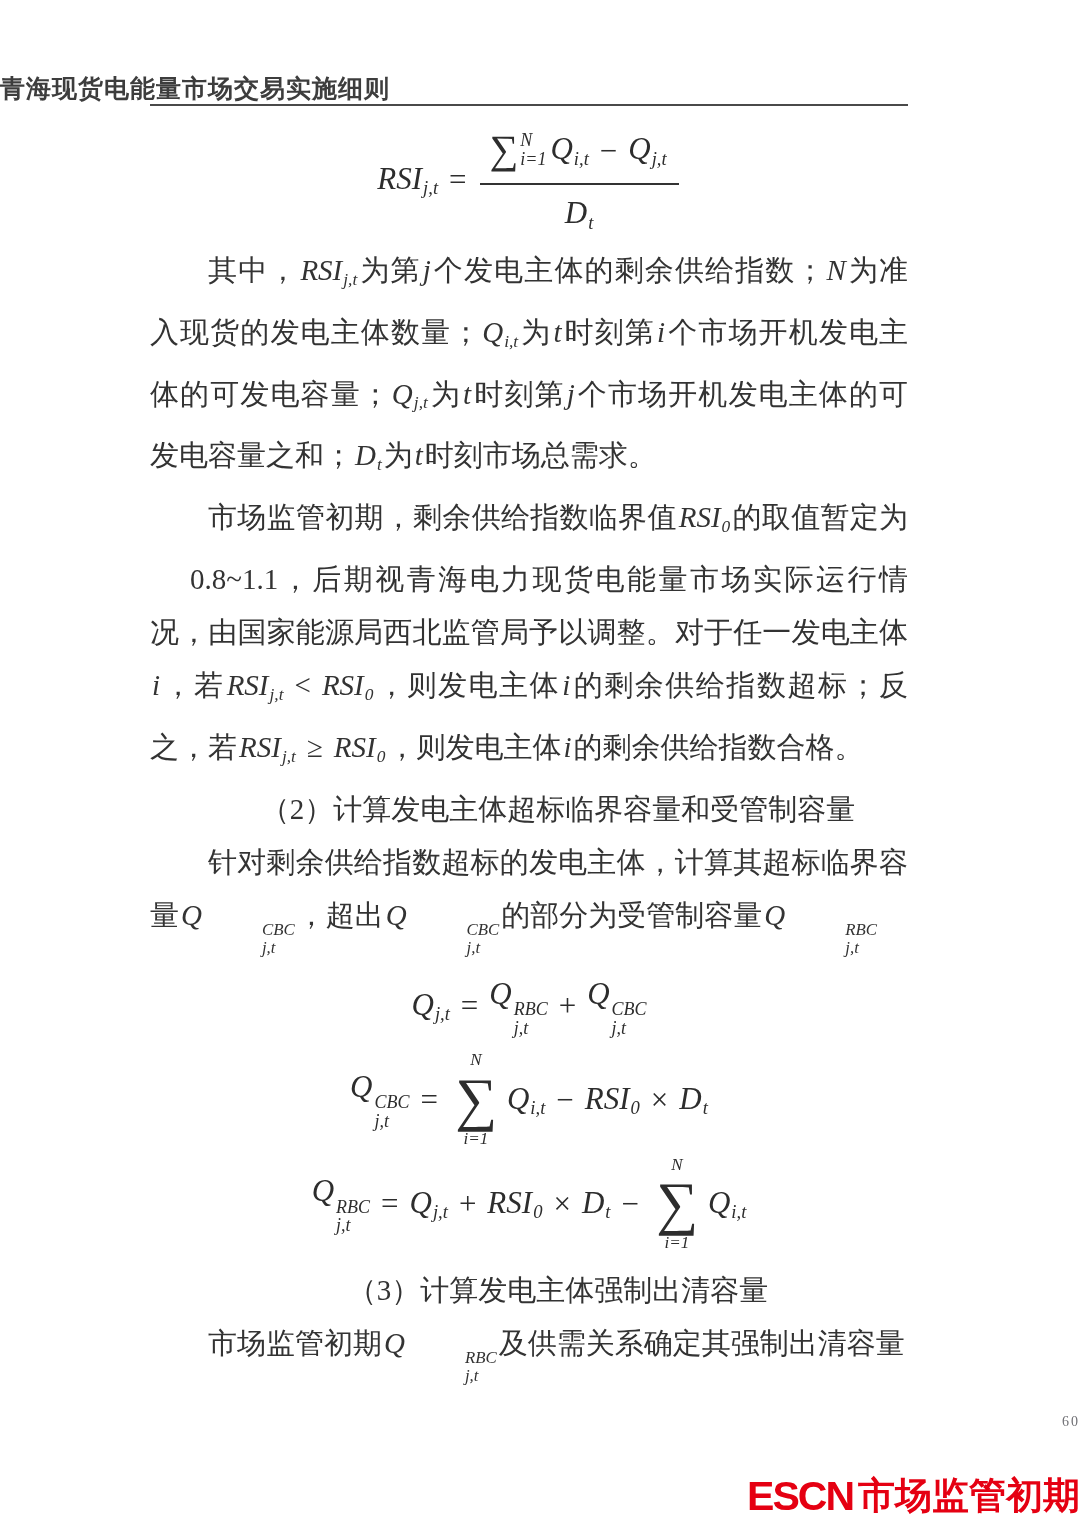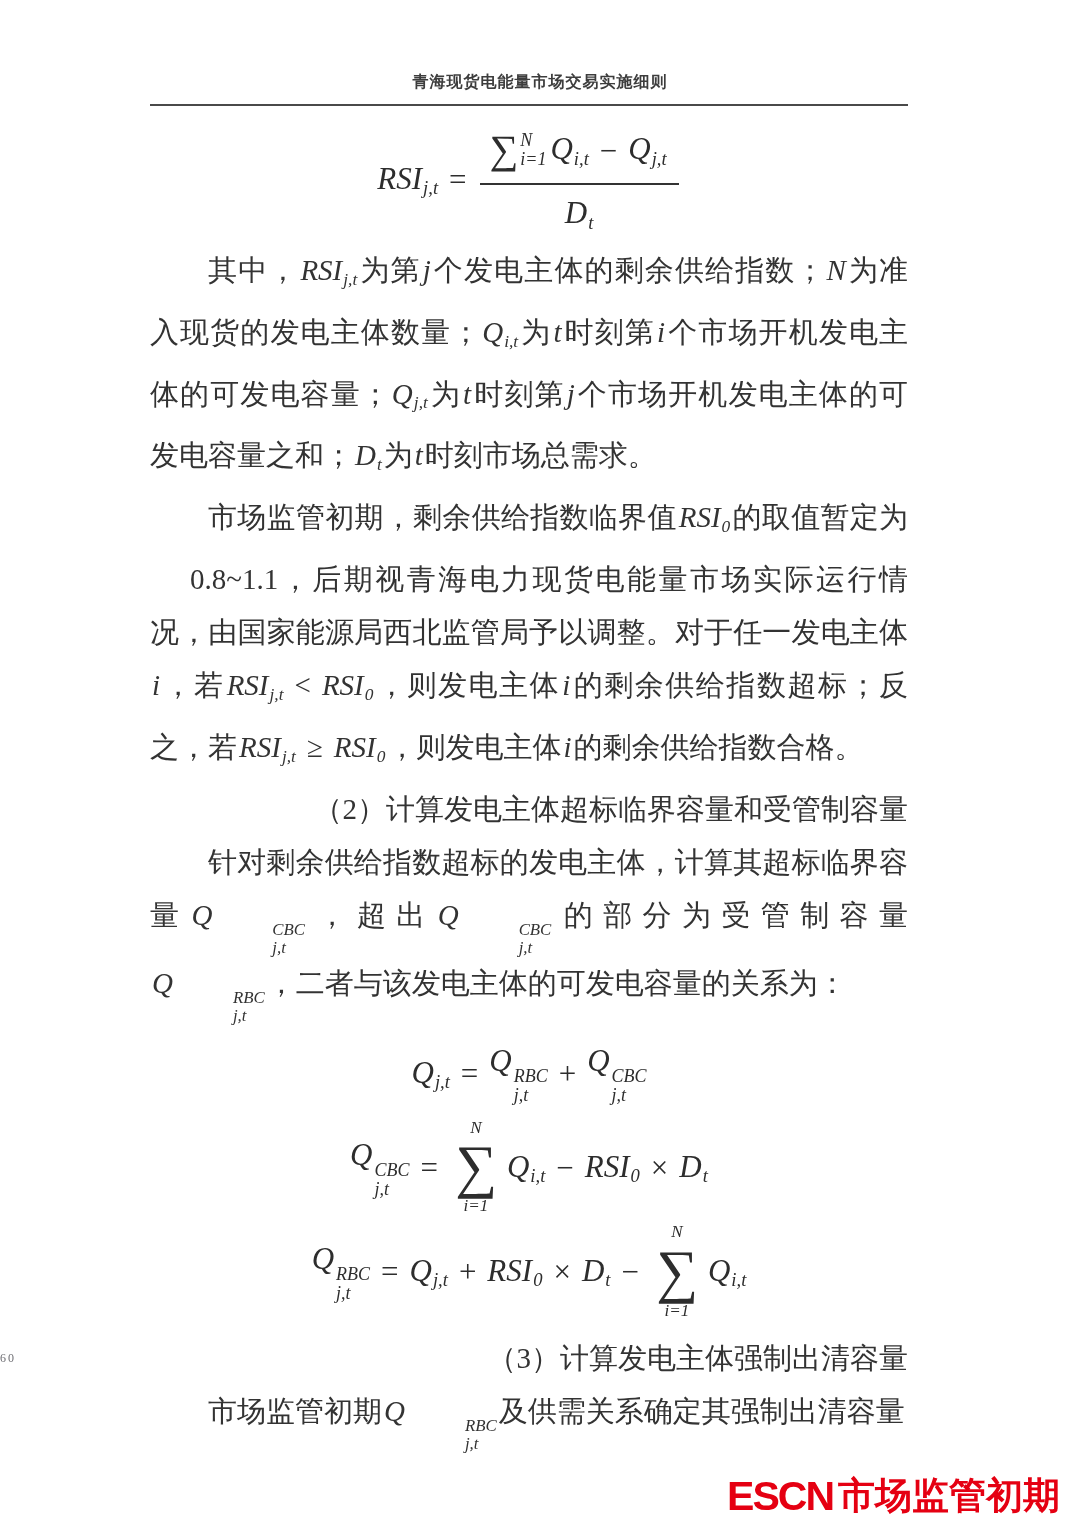--- a/index.html
+++ b/index.html
@@ -3,32 +3,32 @@
 <meta charset="utf-8">
 <style>
   html,body{margin:0;padding:0;}
   body{
     width:1080px;height:1526px;background:#ffffff;
     font-family:"Liberation Serif","DejaVu Serif",serif;
     position:relative;overflow:hidden;
   }
   .page{position:absolute;inset:0;background:#ffffff;}
   .header-title{
-    position:absolute;top:72px;left:0;width:100%;text-align:center;
+    position:absolute;top:72px;left:0;width:100%;text-align:left;
     font-family:"Liberation Sans","DejaVu Sans",sans-serif;
-    font-size:16px;font-weight:bold;color:#3d3d3d;letter-spacing:1px;
+    font-size:25px;font-weight:bold;color:#3d3d3d;letter-spacing:1px;
   }
   .header-rule{position:absolute;top:104px;left:150px;width:758px;height:2px;background:#4a4a4a;}
   .doc{
     position:absolute;top:112px;left:150px;width:758px;
     color:#333333;font-size:29px;line-height:53px;
   }
   .para{text-align:justify;text-indent:2em;color:#333333;}
   .para .t{color:#333;}
-  .heading{text-align:right;}
+  .heading{text-align:center;}
   
   .mvar{white-space:nowrap;margin:0 2px;}
   .mv{font-style:italic;}
   .msub{font-size:0.6em;font-style:italic;vertical-align:-0.28em;margin-left:1px;}
   .mss{
     display:inline-flex;flex-direction:column;align-items:flex-start;
     font-size:0.58em;line-height:1.05;vertical-align:-0.62em;margin-left:2px;font-style:italic;
   }
   .mssup,.mssub{display:block;}
   .mnum2{font-style:normal;margin-left:40px;}
@@ -43,25 +43,25 @@
   .sigma{font-size:1.3em;font-style:normal;}
   .msumd{display:inline-flex;flex-direction:column;align-items:center;line-height:1;margin:0 8px;}
   .sigma2{font-size:1.9em;line-height:0.95;font-style:normal;}
   .slim{font-size:0.55em;font-style:italic;line-height:1.3;}
   
   .f-rsi{margin:14px 0 10px;}
   .f-decomp{margin:18px 0 10px;}
   .f-cbc{margin:12px 0 4px;}
   .f-rbc{margin:4px 0 10px;}
   .pageno{
-    position:absolute;top:1351px;left:0;width:100%;text-align:left;
-    font-size:12px;color:#6f6f74;letter-spacing:2px;
+    position:absolute;top:1414px;left:0;width:100%;text-align:right;
+    font-size:14px;color:#6f6f74;letter-spacing:2px;
   }
   .logo{
-    position:absolute;top:1471px;right:20px;
+    position:absolute;top:1471px;right:0;
     display:flex;align-items:center;
     font-family:"Liberation Sans","DejaVu Sans",sans-serif;font-weight:bold;
   }
   .logo-escn{font-size:41px;letter-spacing:-2px;}
   .logo-cn{font-size:37px;margin-left:5px;letter-spacing:0px;}
 </style>
 </head>
 <body>
 
 <div class="page">
@@ -95,21 +95,21 @@
       <div class="para heading"><span class="t">（2）计算发电主体超标临界容量和受管制容量</span></div>
       <div class="para"><span class="t">针对剩余供给指数超标的发电主体，计算其超标临界容量</span><span class="mvar"><span class="mv">Q</span><span class="mss">
             <span class="mssup">CBC</span>
             <span class="mssub">j,t</span>
           </span></span><span class="t">，超出</span><span class="mvar"><span class="mv">Q</span><span class="mss">
             <span class="mssup">CBC</span>
             <span class="mssub">j,t</span>
           </span></span><span class="t">的部分为受管制容量</span><span class="mvar"><span class="mv">Q</span><span class="mss">
             <span class="mssup">RBC</span>
             <span class="mssub">j,t</span>
-          </span></span><span class="t">，二者与该发电主体的可发电容量的关系为：</span></div>
+          </span></span></div>
       <div class="formula f-decomp"><span class="frow">
           <span class="mvar"><span class="mv">Q</span><span class="msub">j,t</span></span>
           <span class="mop">=</span>
           <span class="mvar"><span class="mv">Q</span><span class="mss">
               <span class="mssup">RBC</span>
               <span class="mssub">j,t</span>
             </span></span>
           <span class="mop">+</span>
           <span class="mvar"><span class="mv">Q</span><span class="mss">
               <span class="mssup">CBC</span>

